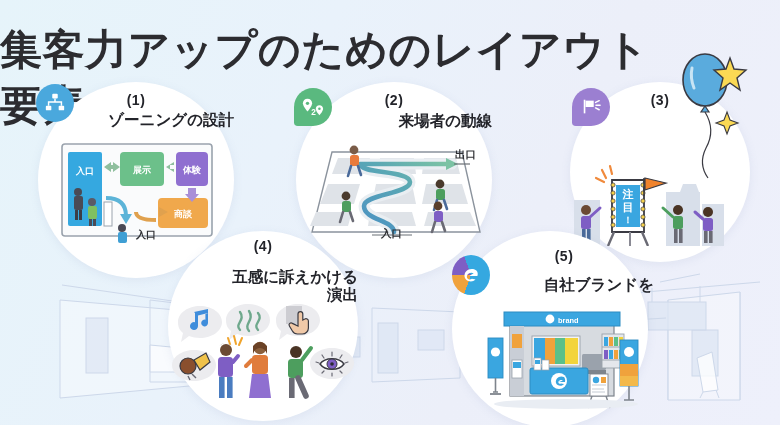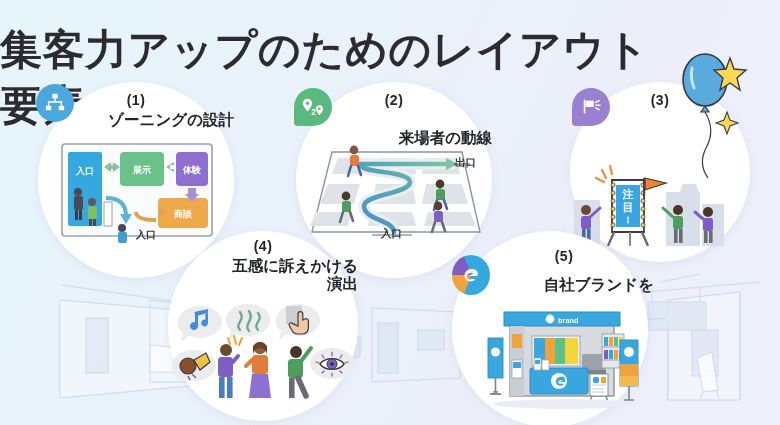--- a/index.html
+++ b/index.html
@@ -177,21 +177,21 @@
       <circle cx="64" cy="88" r="4" fill="#4a4a55"></circle>
       <rect x="60" y="92" width="9" height="11" rx="2" fill="#3f9fd4"></rect>
     </g>
   </svg>
   <div style="position:absolute; left:136px; top:228px; font-size:10px; font-weight:700; color:#2f3034;">入口</div>
 
   <div class="circle c2"></div>
 
   <div class="cap" style="left:296px; top:92px; width:196px;">
     <div class="num">(2)</div>
-    <div class="ttl" style="margin-top:21px;">来場者の動線</div>
+    <div class="ttl" style="margin-top:4px;">来場者の動線</div>
   </div>
 
   <div class="badge bubble b2">
     <svg width="24" height="22" viewBox="0 0 26 24">
       <path d="M7 3 c3 0 5 2.3 5 5 c0 3.6-5 9-5 9 s-5-5.4-5-9 c0-2.7 2-5 5-5 z" fill="#fff"></path>
       <circle cx="7" cy="8" r="1.8" fill="#5ab97f"></circle>
       <path d="M20 10 c2.4 0 4 1.8 4 4 c0 2.8-4 7-4 7 s-4-4.2-4-7 c0-2.2 1.6-4 4-4 z" fill="#fff"></path>
       <circle cx="20" cy="14" r="1.4" fill="#5ab97f"></circle>
       <text x="11" y="21" font-size="9" font-weight="700" fill="#ffffff" font-family="Liberation Sans, sans-serif">2</text>
     </svg>
@@ -240,21 +240,21 @@
     </g>
     <g>
       <circle cx="136" cy="66" r="4.4" fill="#5a3f2c"></circle>
       <rect x="132" y="71" width="9" height="11" rx="2.5" fill="#7e5ec4"></rect>
       <path d="M133 82 L130 92 M140 82 L143 91" stroke="#6a6a74" stroke-width="2.6" stroke-linecap="round"></path>
     </g>
 
     <path d="M152 24 L168 24" stroke="#6b7076" stroke-width="1.2"></path>
     <path d="M70 95 L110 95" stroke="#6b7076" stroke-width="1.2"></path>
   </svg>
-  <div style="position:absolute; left:455px; top:156px; font-size:10.5px; font-weight:700; color:#2f3034;">出口</div>
+  <div style="position:absolute; left:455px; top:148px; font-size:10.5px; font-weight:700; color:#2f3034;">出口</div>
   <div style="position:absolute; left:381px; top:227px; font-size:10.5px; font-weight:700; color:#2f3034;">入口</div>
 
   <div class="circle c3"></div>
 
   <div class="cap" style="left:570px; top:92px; width:180px;">
     <div class="num">(3)</div>
   </div>
 
   <div class="badge bubble b3">
     <svg width="22" height="20" viewBox="0 0 24 22">
@@ -330,21 +330,21 @@
       <path d="M135 59 L127 52" stroke="#7e5ec4" stroke-width="3" stroke-linecap="round"></path>
       <rect x="136" y="71" width="3.6" height="12" fill="#6a6a74"></rect>
       <rect x="141" y="71" width="3.6" height="12" fill="#6a6a74"></rect>
     </g>
   </svg>
 
   <div class="circle c4"></div>
 
   <div class="cap" style="left:168px; top:238px; width:190px;">
     <div class="num">(4)</div>
-    <div class="ttl" style="margin-top:3px;">五感に訴えかける</div>
+    <div class="ttl" style="margin-top:14px;">五感に訴えかける</div>
     <div class="ttl">演出</div>
   </div>
 
   <svg class="ill" style="left:172px; top:300px;" width="184" height="104" viewBox="0 0 184 104">
 
     <g fill="#ececef">
       <path d="M28 6 c12 0 22 7 22 16 c0 9-10 16-22 16 c-4 0-8-0.8-11-2 l-8 6 l2-9 c-4-3-5-7-5-11 c0-9 10-16 22-16 z"></path>
       <path d="M76 4 c12 0 22 7 22 16 c0 9-10 16-22 16 c-4 0-8-0.8-11-2 l-8 6 l2-9 c-4-3-5-7-5-11 c0-9 10-16 22-16 z"></path>
       <path d="M126 4 c12 0 22 7 22 16 c0 9-10 16-22 16 c-4 0-8-0.8-11-2 l-8 6 l2-9 c-4-3-5-7-5-11 c0-9 10-16 22-16 z"></path>
       <path d="M22 50 c12 0 22 7 22 15 c0 9-10 16-22 16 c-12 0-22-7-22-16 c0-8 10-15 22-15 z"></path>

